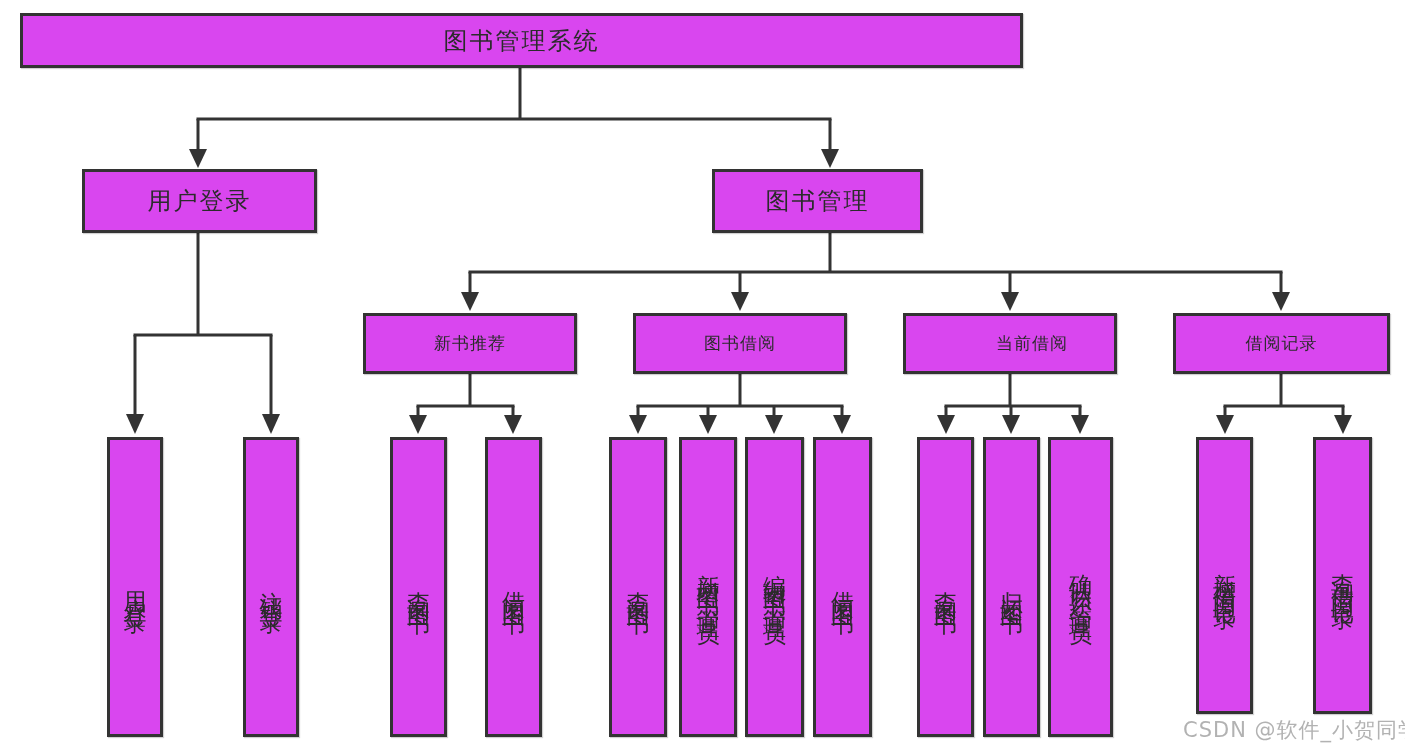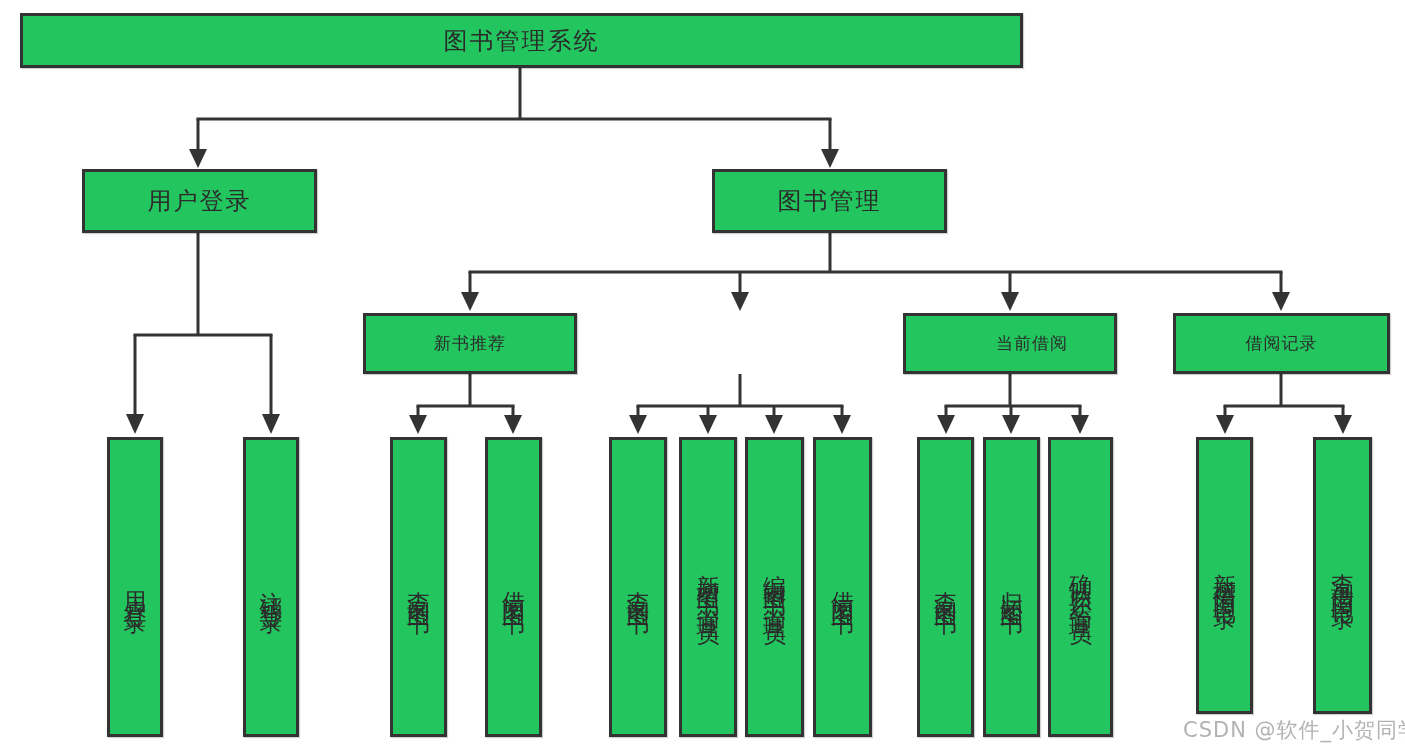--- a/index.html
+++ b/index.html
@@ -14,21 +14,21 @@
   .connectors {
     position: absolute;
     left: 0; top: 0;
     pointer-events: none;
   }
   .connectors line { stroke: #333333; stroke-width: 3; }
   .connectors polygon { fill: #333333; }
   .node {
     position: absolute;
     box-sizing: border-box;
-    background: #22c55e;
+    background: #d946ef;
     border: 3px solid #333333;
     display: flex;
     align-items: center;
     justify-content: center;
     color: #2b2b2b;
     box-shadow: 1px 1px 1px rgba(0,0,0,0.18);
   }
   .node.h1 span { font-size: 24px; letter-spacing: 2px; white-space: nowrap; }
   .node.h2 span { font-size: 17px; letter-spacing: 1px; white-space: nowrap; }
   .node.vert span {
@@ -130,27 +130,30 @@
     </g>
   </svg>
 
   <div class="node h1" style="left:20px; top:13px; width:1003px; height:55px;">
     <span>图书管理系统</span>
   </div>
 
   <div class="node h1" style="left:82px; top:169px; width:235px; height:64px;">
     <span>用户登录</span>
   </div>
-  <div class="node h1" style="left:712px; top:169px; width:235px; height:64px;">
+  <div class="node h1" style="left:712px; top:169px; width:211px; height:64px;">
     <span>图书管理</span>
   </div>
 
   <div class="node h2" style="left:363px; top:313px; width:214px; height:61px;">
     <span>新书推荐</span>
   </div>
+  <div class="node h2" style="left:633px; top:313px; width:214px; height:61px;">
+    <span>图书借阅</span>
+  </div>
   <div class="node h2" style="left:903px; top:313px; width:214px; height:61px;padding-left:44px;">
     <span>当前借阅</span>
   </div>
   <div class="node h2" style="left:1173px; top:313px; width:217px; height:61px;">
     <span>借阅记录</span>
   </div>
 
   <div class="node vert" style="left:107px; top:437px; width:56px; height:300px;">
     <span>用户登录</span>
   </div>

